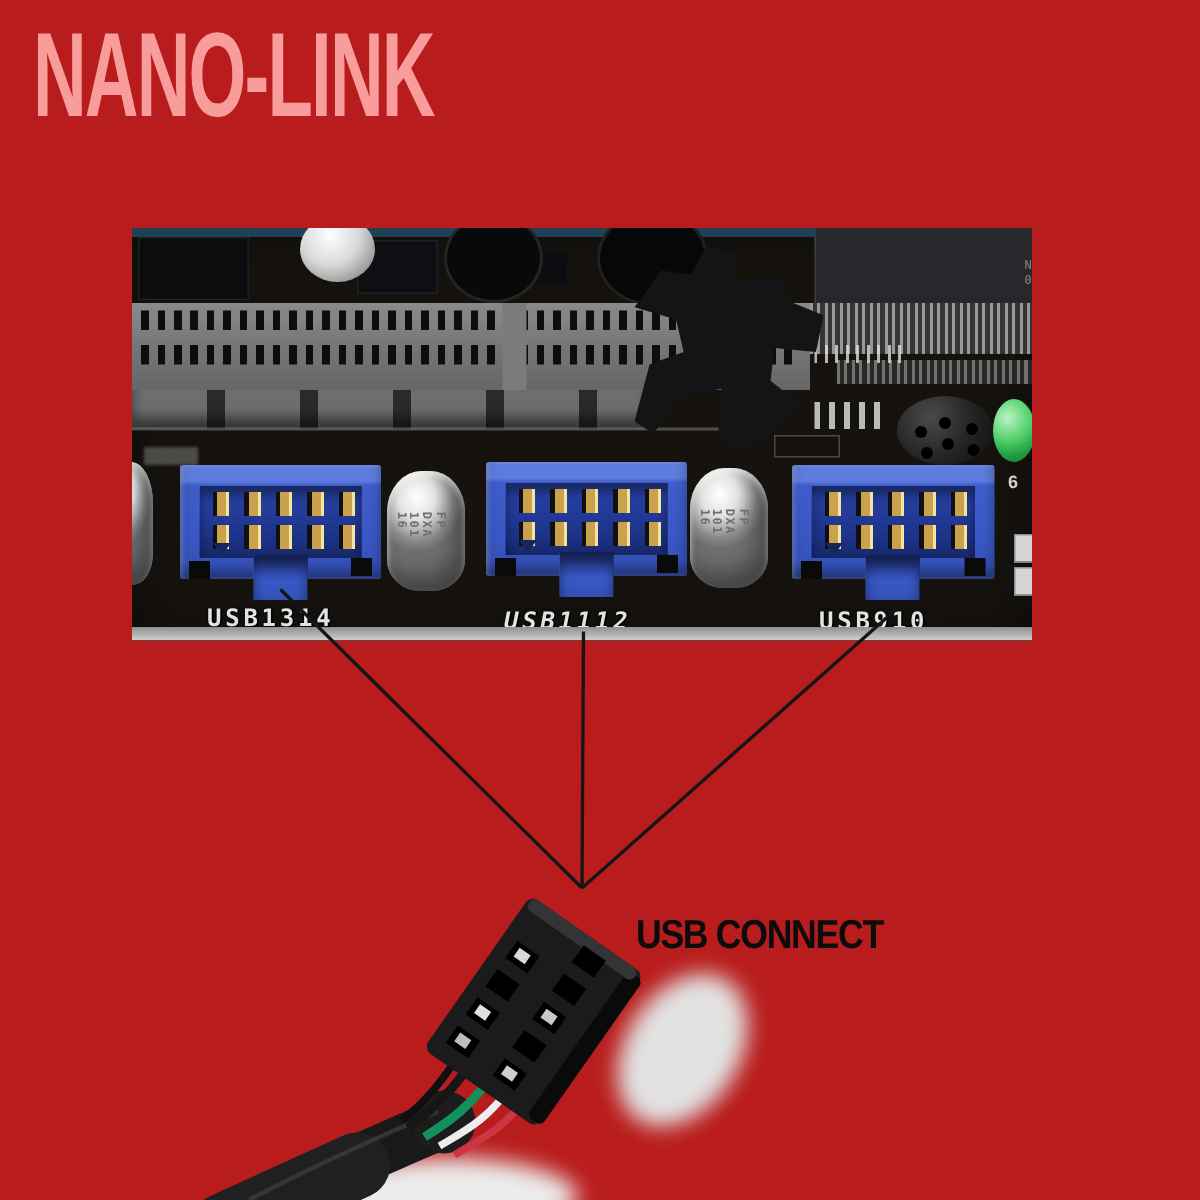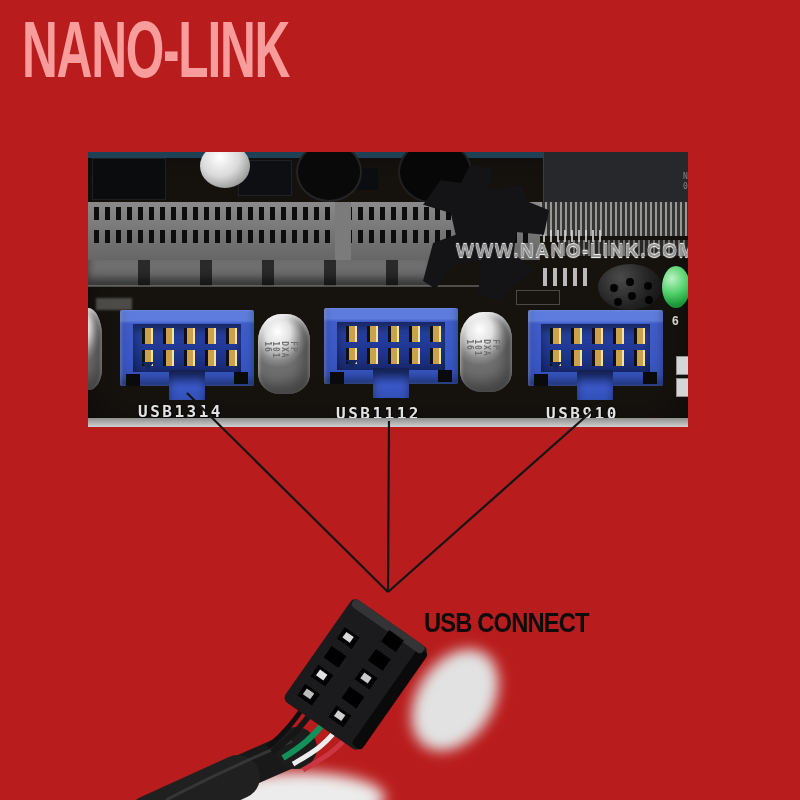--- a/index.html
+++ b/index.html
@@ -94,21 +94,21 @@
            font-size:8px;line-height:1.1;color:#6f6f6f;letter-spacing:1px;
            font-family:"DejaVu Sans Mono",monospace;font-weight:bold;}
   .capA{left:170px;top:162px;}
   .capB{left:372px;top:160px;}
   .capEdge{left:-18px;top:156px;width:32px;height:82px;}
 
   
   .plabel{position:absolute;font-family:"DejaVu Sans Mono",monospace;font-weight:bold;font-size:16px;
           letter-spacing:2.5px;color:#e3e3e3;text-shadow:0 0 2px #000,1px 1px 0 #000;white-space:nowrap;}
   .pl1{left:50px;top:250px;}
-  .pl2{left:248px;top:252px;}
+  .pl2{left:248px;top:252px;font-style:italic;}
   .pl3{left:458px;top:252px;}
 
   
   .callout{position:absolute;left:424px;top:608px;font-weight:bold;font-size:27px;letter-spacing:-1px;
            color:#0c0c0c;transform:scaleX(.88);transform-origin:0 0;white-space:nowrap;}
 
   
   .overlay{position:absolute;left:0;top:0;pointer-events:none;}
 </style>
 </head>
@@ -137,21 +137,20 @@
     <div class="p-icpins2"></div>
     <div class="p-ticks"></div>
     <div class="p-slot">
       <div class="p-slot-r1"></div>
       <div class="p-slot-r2"></div>
       <div class="p-slot-key"></div>
     </div>
     <div class="p-ridge"></div>
     <div class="p-line"></div>
     <div class="p-clip"></div>
-    <div class="p-wm">WWW.NANO-LINK.COM</div>
     <div class="p-smd1"></div>
     <div class="p-jlbl"></div>
     <div class="p-silk"></div>
     <div class="p-buzzer">
       <div class="p-buzzholes"></div>
     </div>
     <div class="p-led"></div>
     <div class="p-led-digit">6</div>
     <div class="p-smd2"></div>
     <div class="p-smd3"></div>

